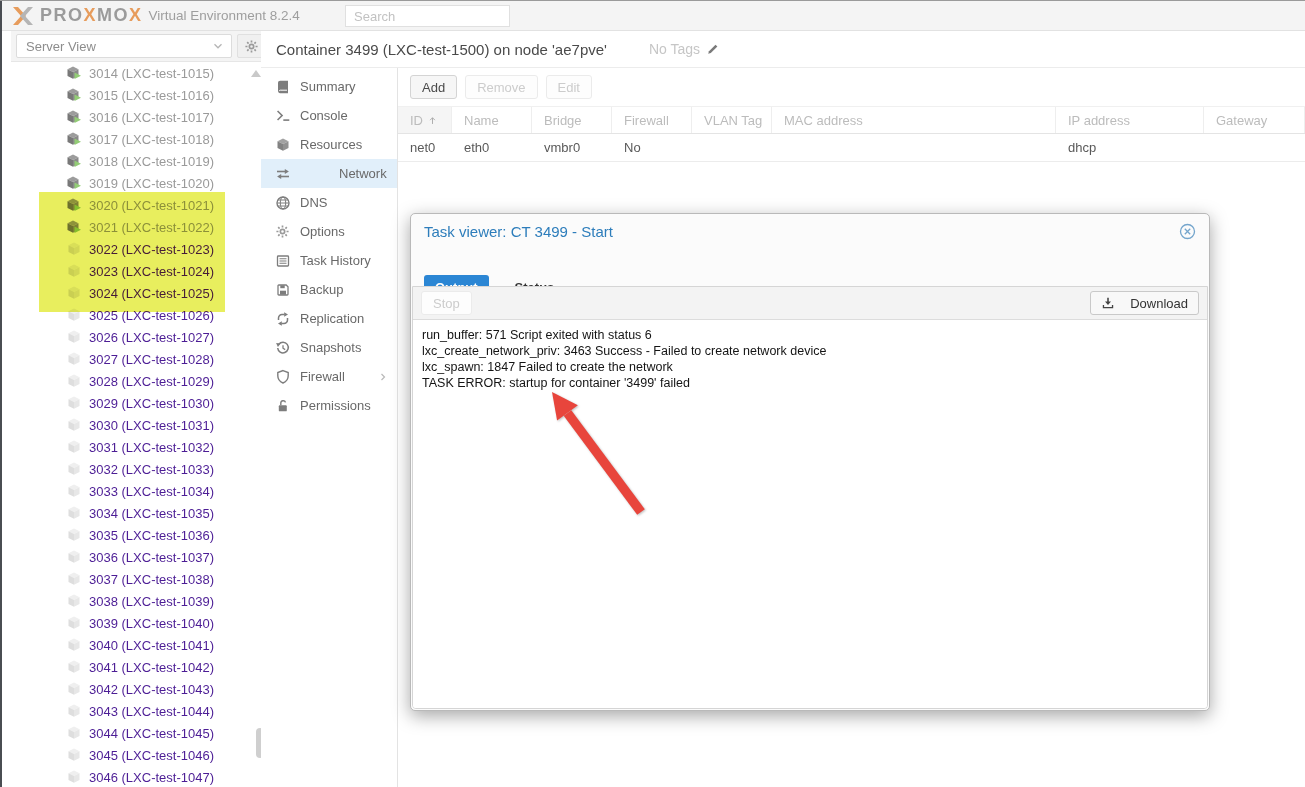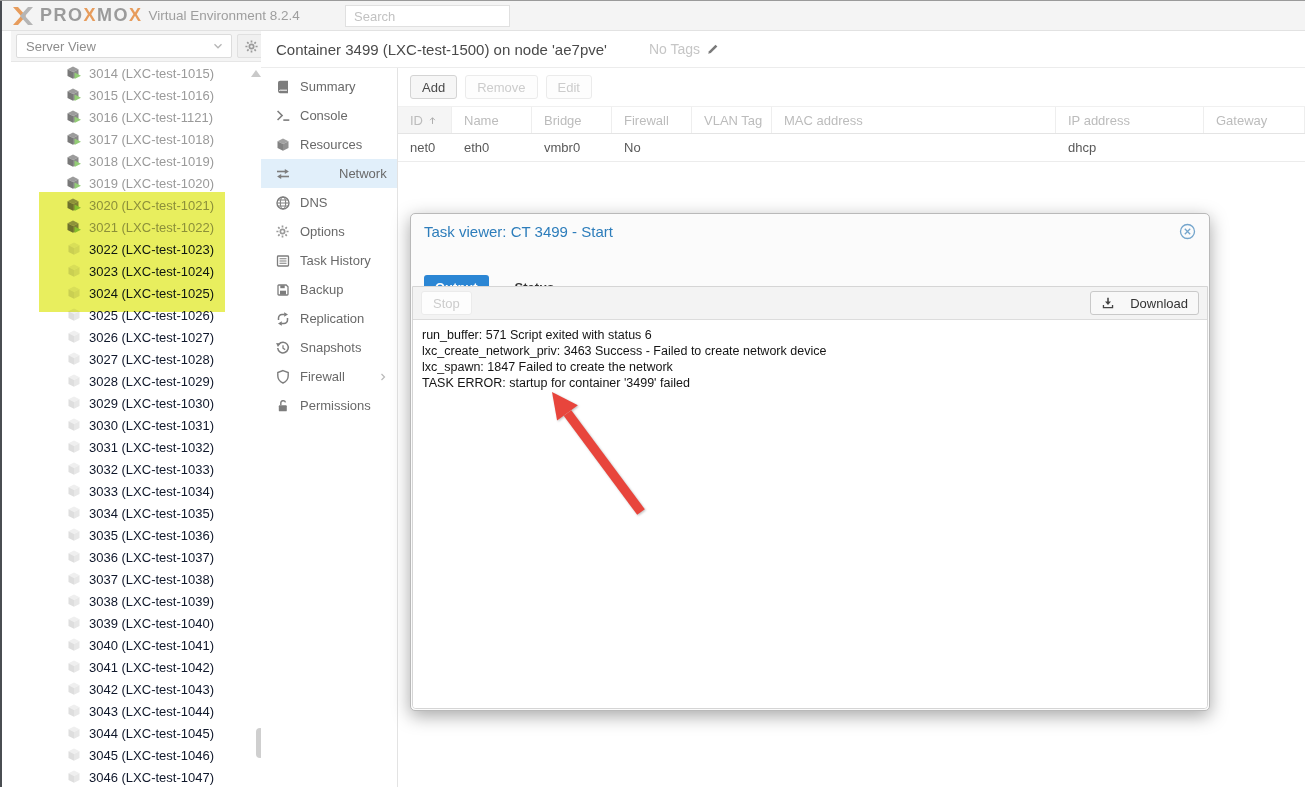--- a/index.html
+++ b/index.html
@@ -29,21 +29,21 @@
     background:#fff; border-right:1px solid #d8d8d8; }
   .sidebar-header { height:31px; background:#f4f4f4; display:flex; align-items:center;
     padding:0 5px; gap:5px; border-bottom:1px solid #e6e6e6; }
   .view-select { flex:1; height:24px; background:#fff; border:1px solid #dcdcdc; border-radius:2px;
     color:#8d8d8d; font-size:13px; padding:0 6px 0 9px; display:flex; align-items:center; justify-content:space-between; cursor:pointer; }
   .gear-btn { width:28px; height:24px; border:1px solid #e0e0e0; border-radius:2px; background:#f0f0f0;
     display:flex; align-items:center; justify-content:center; cursor:pointer; }
   .tree { position:absolute; left:0; top:31px; right:0; bottom:0; overflow:hidden; }
   .tree-item { height:22px; display:flex; align-items:center; padding-left:55px; gap:7px;
     font-size:13px; color:#9a9a9a; cursor:pointer; white-space:nowrap; }
-  .tree-item.stopped { color:#0f172a;text-align:right; }
+  .tree-item.stopped { color:#4c1d95;text-align:right; }
   .tree-item .ticon { width:16px; height:16px; flex:0 0 16px; display:flex; }
   .tree-highlight { position:absolute; left:28px; top:130px; width:186px; height:120px;
     background:#e8ee5e; mix-blend-mode:multiply; pointer-events:none; z-index:5; }
   .tree-scroll-up { position:absolute; right:9px; top:8px; width:0; height:0;
     border-left:5px solid transparent; border-right:5px solid transparent; border-bottom:7px solid #c9c9c9; }
   .tree-scroll-thumb { position:absolute; right:6px; bottom:29px; width:8px; height:30px;
     background:#cfcfcf; border-radius:4px; }
 
   
   .content-header { position:absolute; left:261px; top:31px; right:0; height:37px; background:#fff;
@@ -163,21 +163,21 @@
       </div>
       <div class="tree-item">
         <span class="ticon">
           <svg width="16" height="16" viewBox="0 0 16 16">
             <polygon points="7,1.5 12.5,4.2 7,6.9 1.5,4.2" fill="#9c9c9c"></polygon>
             <polygon points="1.5,4.2 7,6.9 7,13.8 1.5,11.1" fill="#787878"></polygon>
             <polygon points="12.5,4.2 7,6.9 7,13.8 12.5,11.1" fill="#8a8a8a"></polygon>
             <polygon points="8.5,7.6 15,10.8 8.5,14" fill="#93cc76"></polygon>
           </svg>
         </span>
-        <span>3016 (LXC-test-1121)</span>
+        <span>3016 (LXC-test-1017)</span>
       </div>
       <div class="tree-item">
         <span class="ticon">
           <svg width="16" height="16" viewBox="0 0 16 16">
             <polygon points="7,1.5 12.5,4.2 7,6.9 1.5,4.2" fill="#9c9c9c"></polygon>
             <polygon points="1.5,4.2 7,6.9 7,13.8 1.5,11.1" fill="#787878"></polygon>
             <polygon points="12.5,4.2 7,6.9 7,13.8 12.5,11.1" fill="#8a8a8a"></polygon>
             <polygon points="8.5,7.6 15,10.8 8.5,14" fill="#93cc76"></polygon>
           </svg>
         </span>

